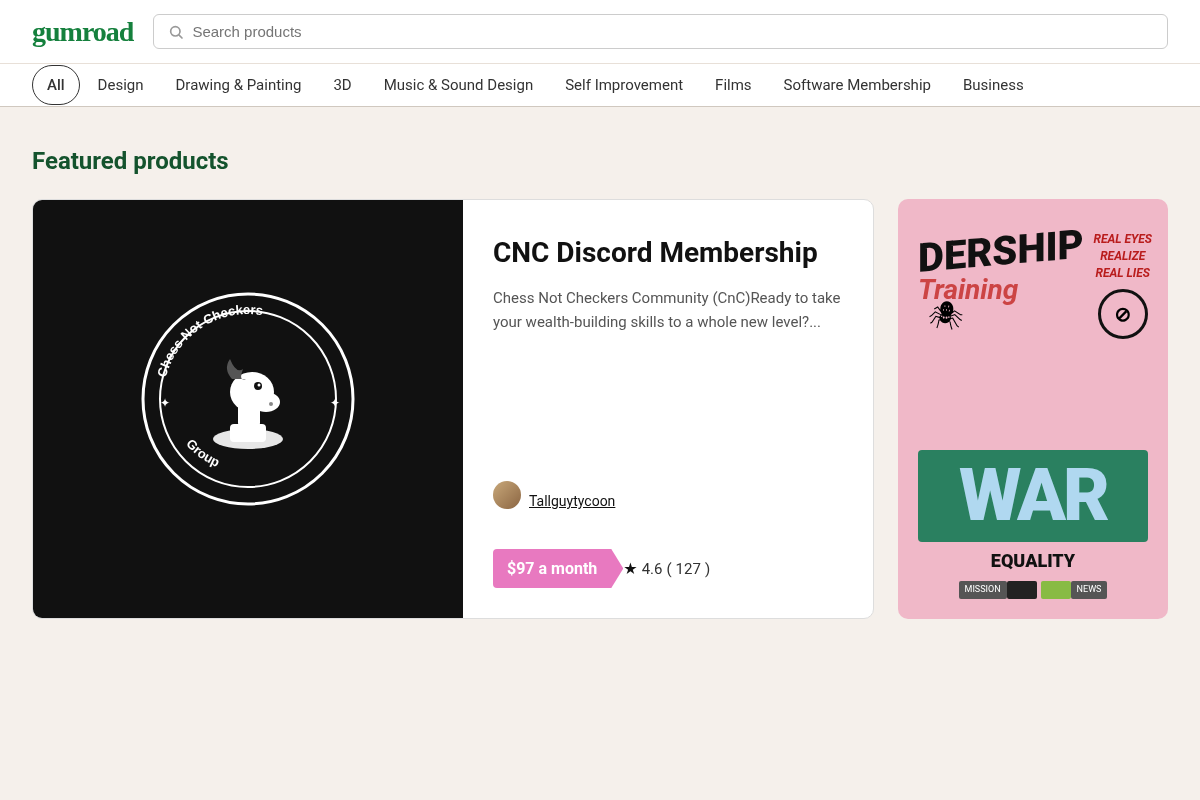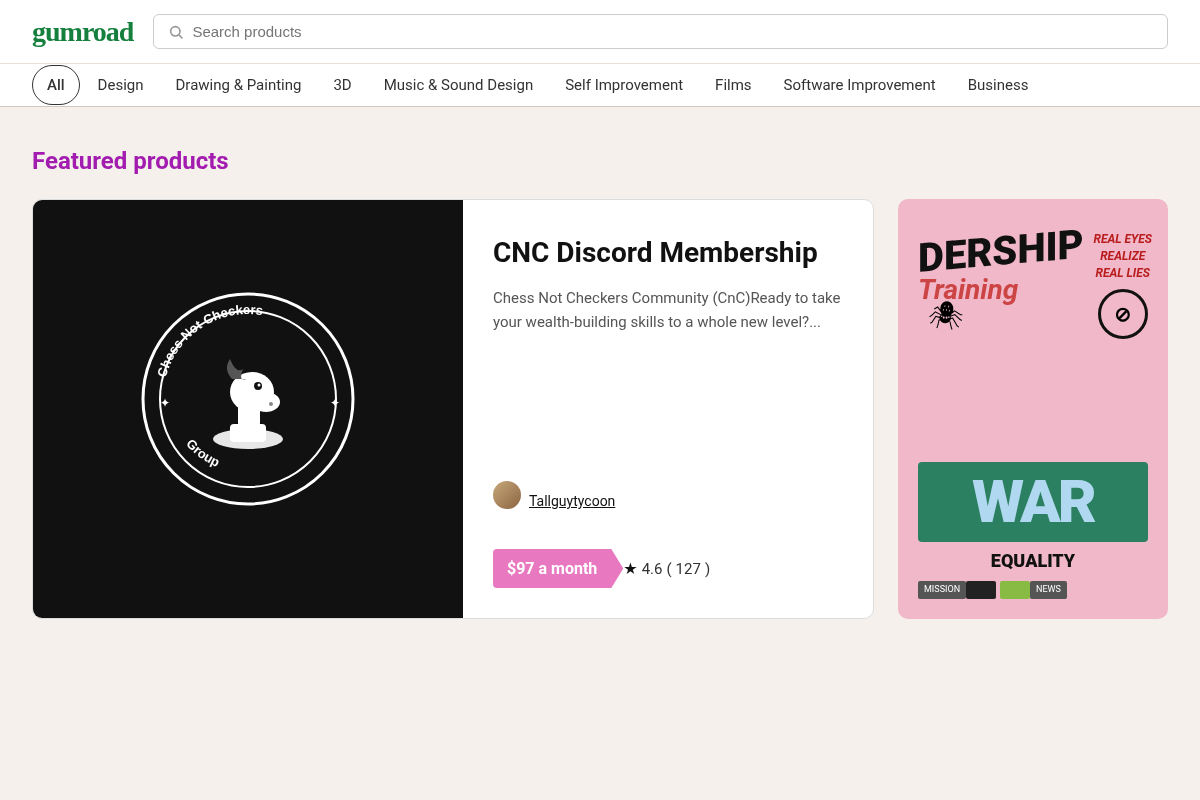--- a/index.html
+++ b/index.html
@@ -82,21 +82,21 @@
     }
 
     
     .main {
       padding: 40px 32px 32px;
     }
 
     .section-title {
       font-size: 24px;
       font-weight: 700;
-      color: #a21caf;
+      color: #14532d;
       margin-bottom: 24px;
     }
 
     
     .featured-card {
       display: flex;
       background: #fff;
       border: 1.5px solid #ddd;
       border-radius: 10px;
       overflow: hidden;
@@ -267,38 +267,38 @@
 
     .pink-war-block {
       background: #2a8060;
       margin-top: auto;
       padding: 10px;
       text-align: center;
       border-radius: 4px;
     }
 
     .pink-war-text {
-      font-size: 60px;
+      font-size: 72px;
       font-weight: 900;
       color: #b0d8f0;
       line-height: 1;
       letter-spacing: -3px;
     }
 
     .pink-equality {
       font-size: 18px;
       font-weight: 900;
       color: #111;
       text-align: center;
       margin-top: 8px;
     }
 
     .pink-bottom-row {
       display: flex;
-      justify-content: flex-start;
+      justify-content: center;
       margin-top: 10px;
     }
 
     .pink-bottom-tag {
       background: #555;
       color: #fff;
       font-size: 9px;
       padding: 3px 6px;
       border-radius: 2px;
     }
@@ -334,21 +334,21 @@
 </header>
 
 <nav class="nav">
   <div class="nav-item active">All</div>
   <div class="nav-item">Design</div>
   <div class="nav-item">Drawing &amp; Painting</div>
   <div class="nav-item">3D</div>
   <div class="nav-item">Music &amp; Sound Design</div>
   <div class="nav-item">Self Improvement</div>
   <div class="nav-item">Films</div>
-  <div class="nav-item">Software Improvement</div>
+  <div class="nav-item">Software Membership</div>
   <div class="nav-item">Business</div>
 </nav>
 
 <main class="main">
   <h2 class="section-title">Featured products</h2>
 
   <div class="cards-row">
 
     <div class="featured-card">
 

